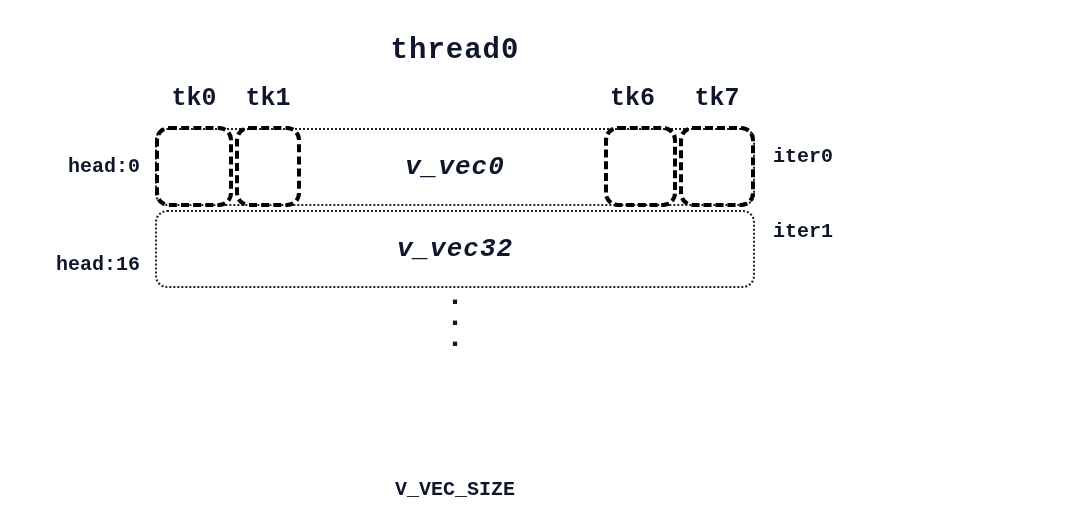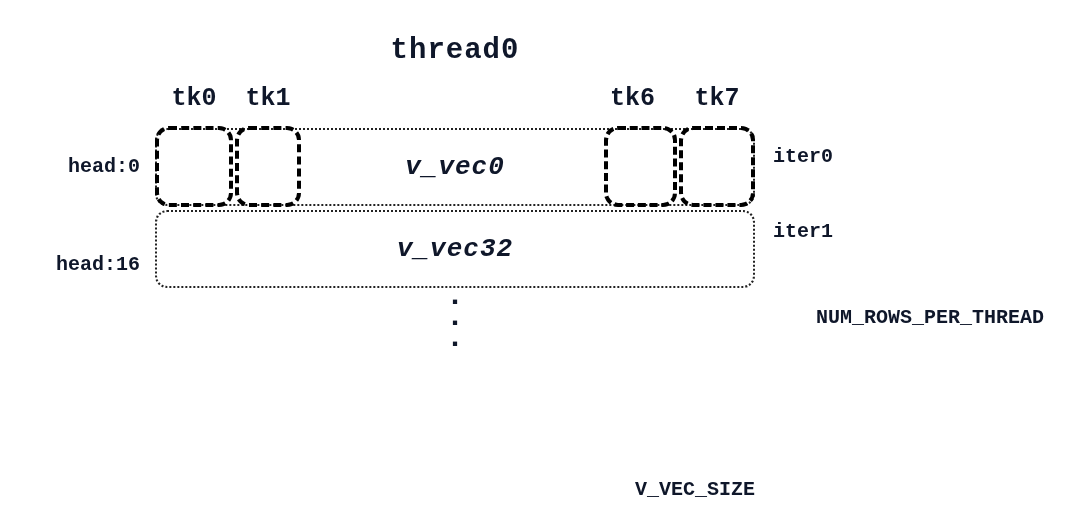--- a/index.html
+++ b/index.html
@@ -90,21 +90,21 @@
     left: 816px;
     top: 306px;
     font-size: 20px;
     font-weight: bold;
   }
   .bottom-label {
     position: absolute;
     left: 155px;
     width: 600px;
     top: 478px;
-    text-align: right;
+    text-align: center;
     font-size: 20px;
     font-weight: bold;
   }
 </style>
 </head>
 <body>
 
 <div class="canvas">
 
   <div class="title">thread0</div>
@@ -131,17 +131,16 @@
   <div class="side-label left" style="top:157px;">head:0</div>
   <div class="side-label left" style="top:240px;margin-top:15px;">head:16</div>
 
   <div class="side-label right" style="top:147px;">iter0</div>
   <div class="side-label right" style="top:222px;">iter1</div>
 
   <div class="dots">.
 .
 .</div>
 
-  <div class="num-rows-label">NUM_ROWS_PER_THREAD</div>
 
   <div class="bottom-label">V_VEC_SIZE</div>
 
 </div>
 
 </body></html>

